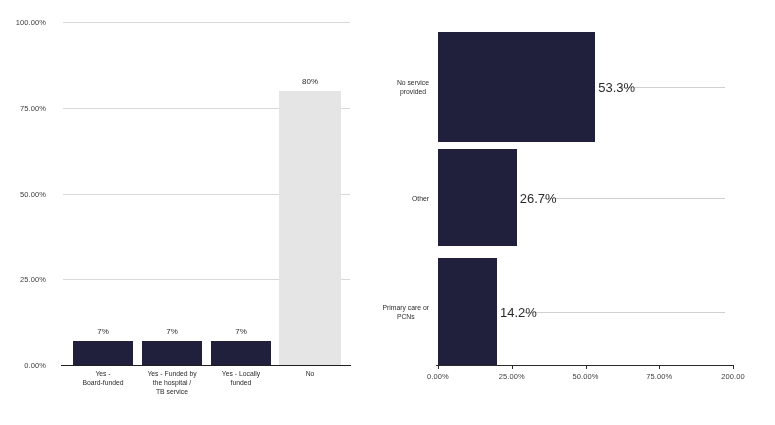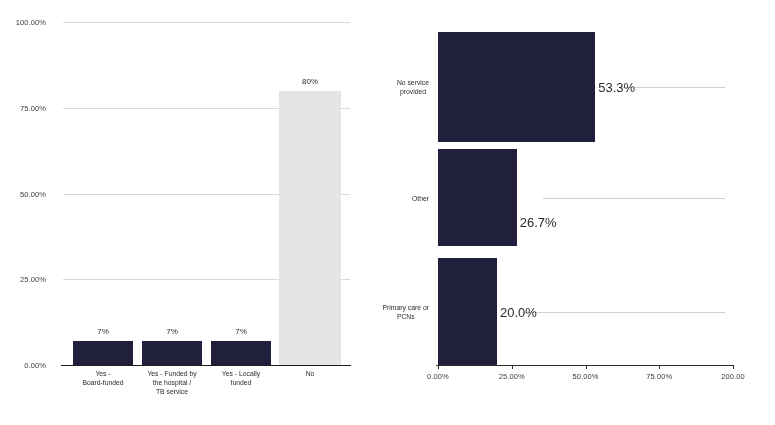--- a/index.html
+++ b/index.html
@@ -192,24 +192,24 @@
   </section>
 
   <section class="panel" id="panel-horizontal">
     <div id="hplot">
       <div id="h-bars">
           <div class="h-bar" style="top: 2px; height: 110px; width: 157.235px; background: rgb(33, 32, 60);"></div>
           <div class="h-gridline" style="top: 57px; left: 183.235px; width: 103.765px; background: rgb(208, 208, 208);"></div>
           <div class="h-bar-value" style="top: 57px; left: 160.235px;">53.3%</div>
           <div class="h-bar" style="top: 119px; height: 97px; width: 78.765px; background: rgb(33, 32, 60);"></div>
           <div class="h-gridline" style="top: 167.5px; left: 104.765px; width: 182.235px; background: rgb(208, 208, 208);"></div>
-          <div class="h-bar-value" style="top: 167.5px; left: 81.765px; margin-top: 24px;">26.7%</div>
+          <div class="h-bar-value" style="top: 167.5px; left: 81.765px;">26.7%</div>
           <div class="h-bar" style="top: 228px; height: 107px; width: 59px; background: rgb(33, 32, 60);"></div>
           <div class="h-gridline" style="top: 281.5px; left: 85px; width: 202px; background: rgb(208, 208, 208);"></div>
-          <div class="h-bar-value" style="top: 281.5px; left: 62px;">20.0%</div>
+          <div class="h-bar-value" style="top: 281.5px; left: 62px;">14.2%</div>
         </div>
       <div id="h-catlabels">
           <div class="h-cat-label" style="top: 57px;"><span>No service</span><br><span>provided</span></div>
           <div class="h-cat-label" style="top: 167.5px;"><span>Other</span></div>
           <div class="h-cat-label" style="top: 281.5px;"><span>Primary care or</span><br><span>PCNs</span></div>
         </div>
       <div id="h-axis-line"></div>
       <div id="h-xticks">
           <div class="h-xtick-mark" style="left: 0px; background: rgb(42, 42, 42);"></div>
           <div class="h-xtick" style="left: 0px;">0.00%</div>

